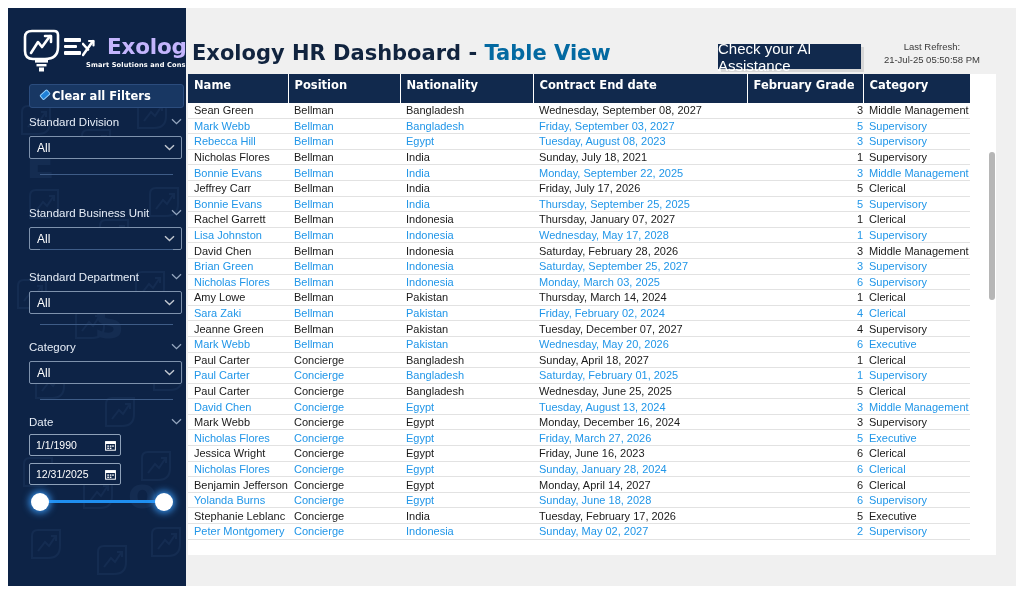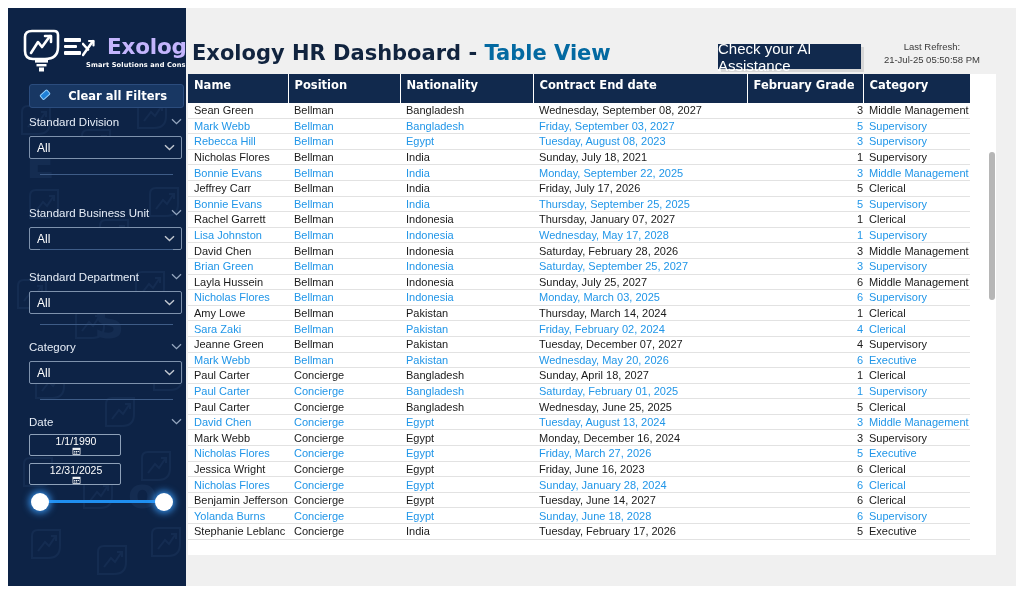--- a/index.html
+++ b/index.html
@@ -87,21 +87,21 @@
     position: absolute; left: 21px; top: 76px;
     width: 153px; height: 22px;
     background: #183763;
     border: 1px solid #2b4c7d;
     border-radius: 3px;
     display: flex; align-items: center;
     cursor: pointer;
   }
   .clear-filters .eraser { margin-left: 9px; flex: none; }
   .clear-filters .cf-label {
-    flex: 1; text-align: right; margin-right: 16px;
+    flex: 1; text-align: left; margin-right: 16px;
     color: #ffffff; font-size: 11.5px; font-weight: 700;
     font-family: "DejaVu Sans", sans-serif;
   }
 
   .filter-group { position: absolute; left: 21px; width: 153px; }
   .filter-head {
     display: flex; align-items: center; justify-content: space-between;
     height: 17px;
   }
   .filter-title {
@@ -131,21 +131,20 @@
   .date-inputs { margin-top: 4px; }
   .date-box {
     width: 80px; height: 20px;
     border: 1px solid #8ea1b9;
     border-radius: 2px;
     background: #0d2346;
     display: flex; align-items: center; justify-content: space-between;
     padding: 0 4px 0 6px;
     margin-bottom: 7px;
     cursor: pointer;
-    flex-direction: column;
   }
   .date-box span {
     color: #ffffff; font-size: 10.5px;
     font-family: "Liberation Sans", sans-serif;
   }
   .slider-wrap {
     position: relative; margin-top: 5px; height: 20px; width: 146px;
   }
   .slider-track {
     position: absolute; left: 12px; right: 12px; top: 8px;
@@ -553,28 +552,20 @@
               <td>Middle Management</td>
             </tr>
             <tr class="blue">
               <td>Brian Green</td>
               <td>Bellman</td>
               <td>Indonesia</td>
               <td>Saturday, September 25, 2027</td>
               <td class="grade">3</td>
               <td>Supervisory</td>
             </tr>
-            <tr class="dark">
-              <td>Layla Hussein</td>
-              <td>Bellman</td>
-              <td>Indonesia</td>
-              <td>Sunday, July 25, 2027</td>
-              <td class="grade">6</td>
-              <td>Middle Management</td>
-            </tr>
             <tr class="blue">
               <td>Nicholas Flores</td>
               <td>Bellman</td>
               <td>Indonesia</td>
               <td>Monday, March 03, 2025</td>
               <td class="grade">6</td>
               <td>Supervisory</td>
             </tr>
             <tr class="dark">
               <td>Amy Lowe</td>
@@ -669,40 +660,48 @@
               <td>Concierge</td>
               <td>Egypt</td>
               <td>Sunday, January 28, 2024</td>
               <td class="grade">6</td>
               <td>Clerical</td>
             </tr>
             <tr class="dark">
               <td>Benjamin Jefferson</td>
               <td>Concierge</td>
               <td>Egypt</td>
-              <td>Tuesday, June 14, 2027</td>
+              <td>Monday, April 14, 2027</td>
               <td class="grade">6</td>
               <td>Clerical</td>
             </tr>
             <tr class="blue">
               <td>Yolanda Burns</td>
               <td>Concierge</td>
               <td>Egypt</td>
               <td>Sunday, June 18, 2028</td>
               <td class="grade">6</td>
               <td>Supervisory</td>
             </tr>
             <tr class="dark">
               <td>Stephanie Leblanc</td>
               <td>Concierge</td>
               <td>India</td>
               <td>Tuesday, February 17, 2026</td>
               <td class="grade">5</td>
               <td>Executive</td>
             </tr>
+            <tr class="blue">
+              <td>Peter Montgomery</td>
+              <td>Concierge</td>
+              <td>Indonesia</td>
+              <td>Sunday, May 02, 2027</td>
+              <td class="grade">2</td>
+              <td>Supervisory</td>
+            </tr>
           </tbody>
       </table>
 
       <div class="v-scrollbar">
         <div class="v-thumb"></div>
       </div>
 
     </div>
   </div>
 </div>

